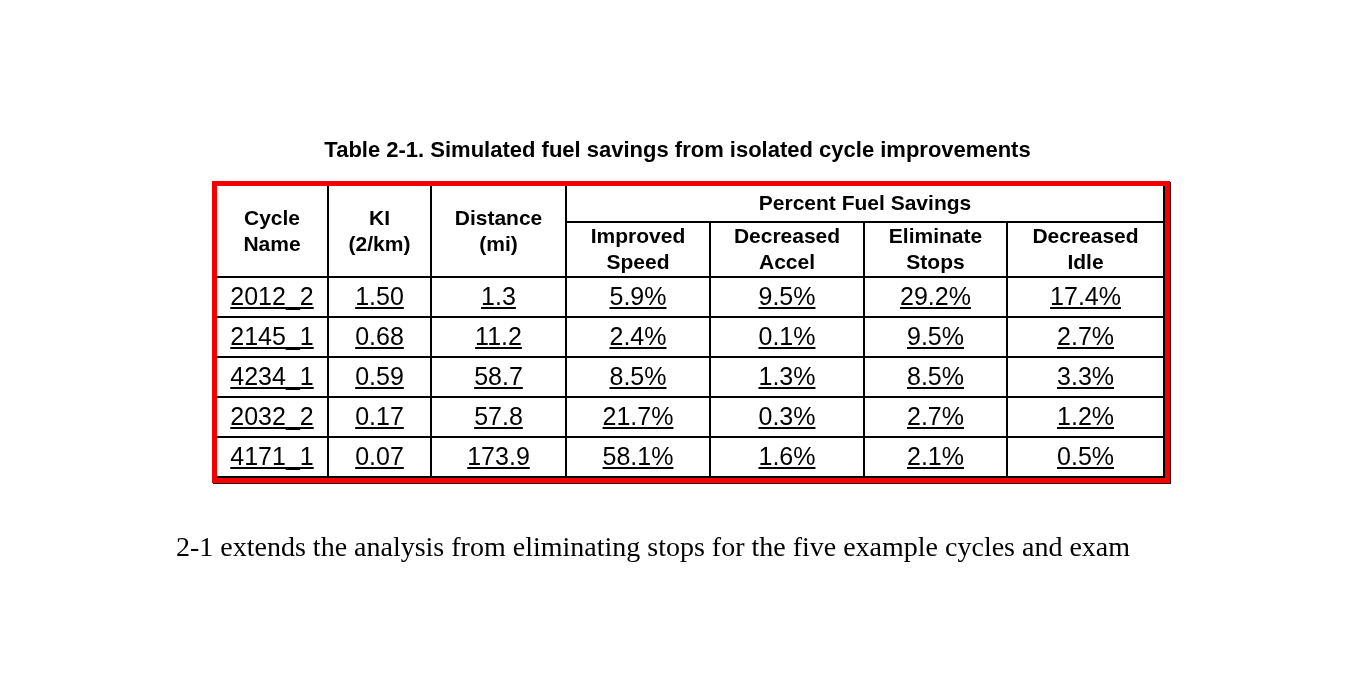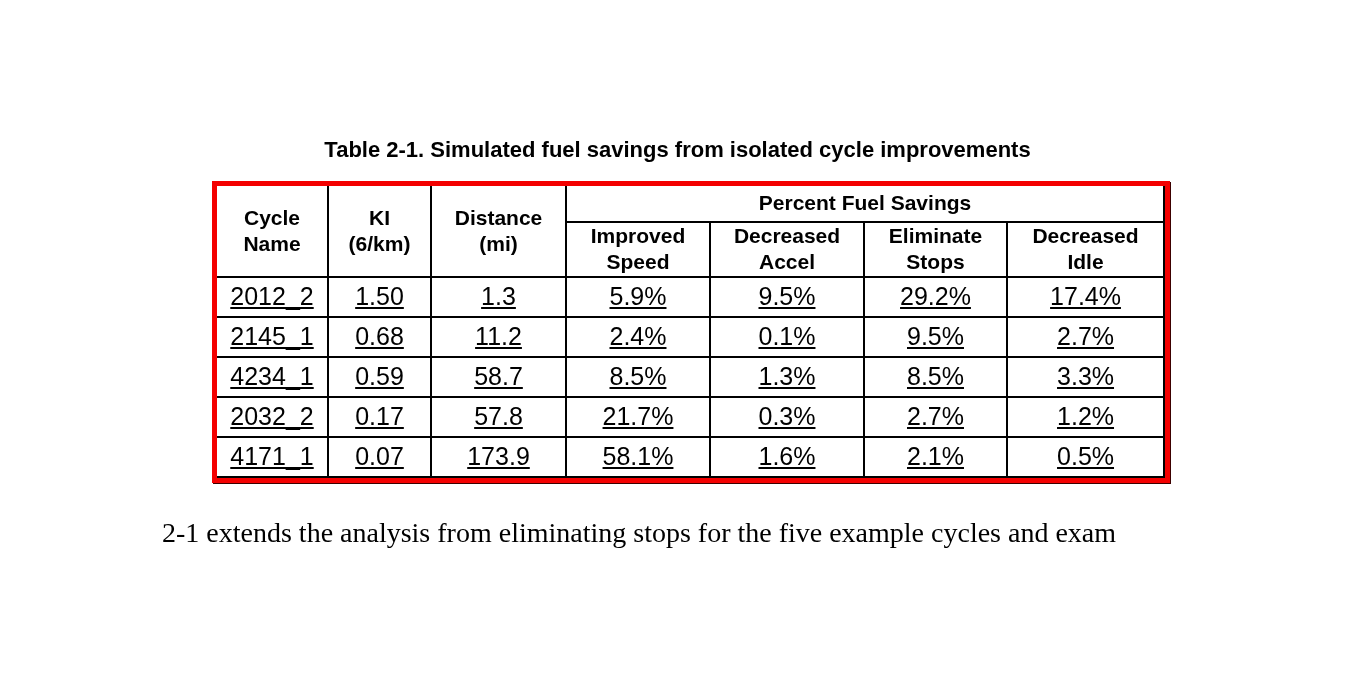--- a/index.html
+++ b/index.html
@@ -62,21 +62,21 @@
   
   table.tbl thead tr:first-child th { border-top: 0; }
   table.tbl .first-col { border-left: 0; }
   table.tbl thead tr.group-row { height: 36px; }
   table.tbl thead tr.sub-row   { height: 48px; }
   table.tbl tbody tr           { height: 40px; }
   .bodytext {
     position: absolute;
     left: 160px;
     top: 515px;
-    margin: 2px;
+    margin: 16px;
     font-family: "Liberation Serif", serif;
     font-size: 28px;
     white-space: nowrap;
   }
 </style>
 </head>
 <body>
 
 <div class="page">
 
@@ -91,21 +91,21 @@
         <col style="width:144px">
         <col style="width:154px">
         <col style="width:143px">
         <col style="width:157px">
       </colgroup>
       <thead>
         <tr class="group-row">
           <th rowspan="2" class="first-col">Cycle
 Name</th>
           <th rowspan="2">KI
-(6/km)</th>
+(2/km)</th>
           <th rowspan="2">Distance
 (mi)</th>
           <th colspan="4">Percent Fuel Savings</th>
         </tr>
         <tr class="sub-row">
           <th>Improved
 Speed</th>
           <th>Decreased
 Accel</th>
           <th>Eliminate

